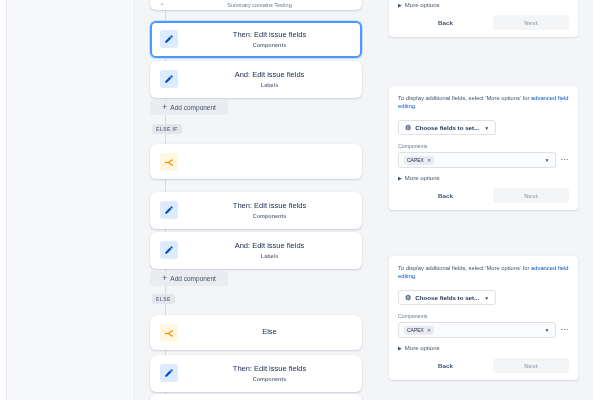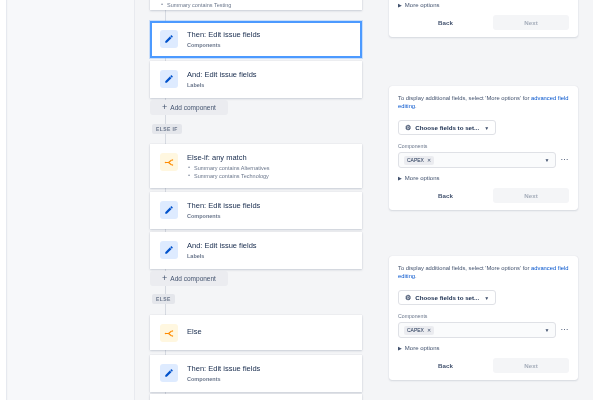--- a/index.html
+++ b/index.html
@@ -27,23 +27,23 @@
     position: absolute; left: 136px; top: 0; width: 248px; height: 400px;
     background: #f4f5f7;
   }
   .spine {
     position: absolute; left: 29px; top: 0; width: 1px; height: 400px;
     background: #d6dae1;
   }
 
   .node {
     position: absolute; left: 14px; width: 212px;
-    background: #ffffff; border-radius: 0;
+    background: #ffffff; border-radius: 6px;
     box-shadow: 0 1px 2px rgba(9,30,66,.16), 0 0 1px rgba(9,30,66,.12);
-    display: flex; align-items: flex-start; padding: 8px 10px;
+    display: flex; align-items: flex-start; padding: 8px 10px; text-align: center;
   }
   .node.selected {
     border: 2px solid #4c9aff;
     box-shadow: 0 0 0 1px rgba(76,154,255,.25);
     padding: 6px 8px;
   }
   .nicon {
     width: 18px; height: 18px; border-radius: 3px;
     flex: 0 0 18px; margin-right: 9px; margin-top: 1px;
     display: flex; align-items: center; justify-content: center;
@@ -196,27 +196,20 @@
       <div class="nicon cond">
         <svg width="11" height="11" viewBox="0 0 24 24" fill="none" stroke="#ff8b00" stroke-width="2.4" stroke-linecap="round">
           <path d="M4 12h6"></path>
             <path d="M10 12l6-5"></path>
             <path d="M10 12l6 5"></path>
           <circle cx="18.5" cy="6.5" r="1.6" fill="#ff8b00" stroke="none"></circle>
           <circle cx="18.5" cy="17.5" r="1.6" fill="#ff8b00" stroke="none"></circle>
           <circle cx="3.2" cy="12" r="1.6" fill="#ff8b00" stroke="none"></circle>
         </svg>
       </div>
-      <div class="ntext">
-        <div class="ntitle">Else-if: any match</div>
-        <div class="nsub-list">
-          <div class="nsub-item">Summary contains Alternatives</div>
-          <div class="nsub-item">Summary contains Technology</div>
-        </div>
-      </div>
     </div>
 
     <div class="node" style="top:192px;">
       <div class="nicon edit">
         <svg width="10" height="10" viewBox="0 0 24 24" fill="#0052cc">
           <path d="M3 17.25V21h3.75L17.8 9.94l-3.75-3.75L3 17.25zM20.7 7.04a1 1 0 000-1.41l-2.34-2.34a1 1 0 00-1.41 0l-1.83 1.83 3.75 3.75 1.83-1.83z"></path>
         </svg>
       </div>
       <div class="ntext">
         <div class="ntitle">Then: Edit issue fields</div>

